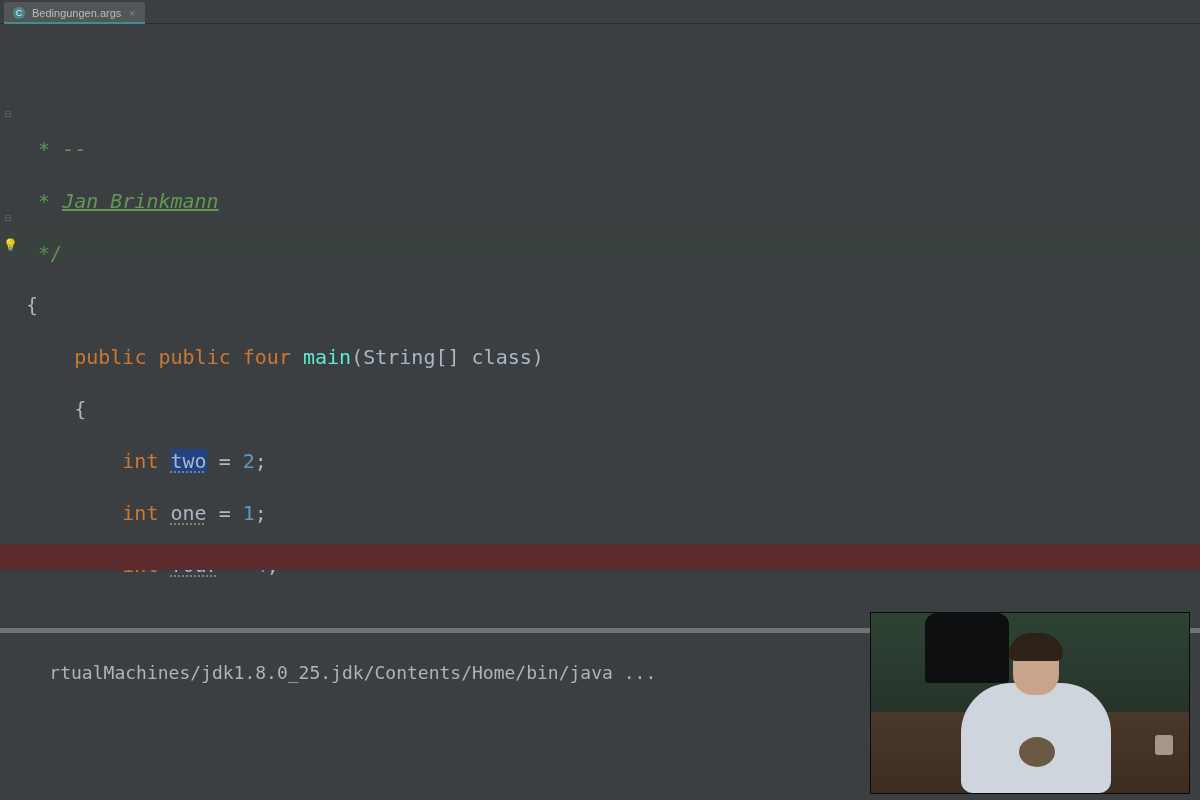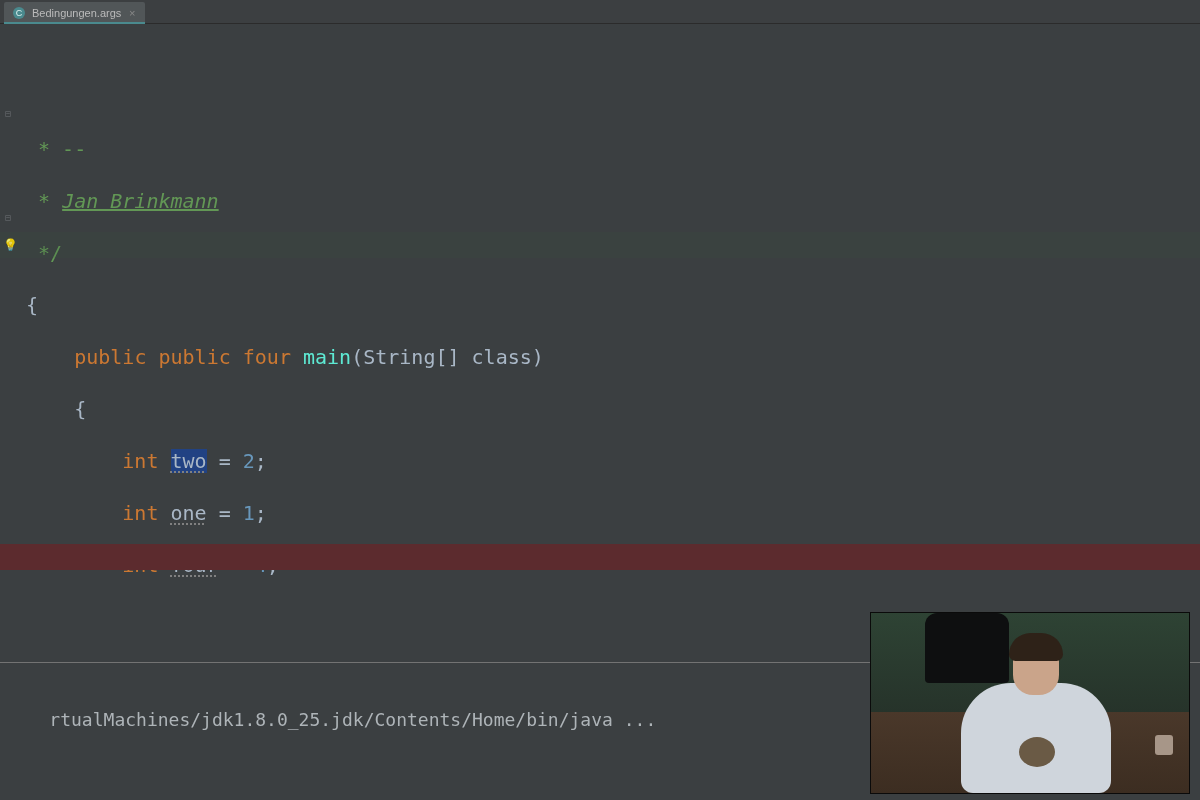--- a/index.html
+++ b/index.html
@@ -30,21 +30,21 @@
   .cm-grn { color:#629755; }
   .cm-tag { color:#629755; font-style:italic; text-decoration:underline;text-align:center; }
   .fn { color:#5eead4; }
   .num { color:#6897bb; }
   .typ { color:#a9b7c6; }
   .sel { background:#214283; }
   .warn { text-decoration:underline dotted #808080; text-underline-offset:3px; }
   .punc { color:#a9b7c6; }
 
   
-  .console { height:138px; background:#3b3f41; border-top:1px solid #737373; padding:25px 6px; font-size:18px; color:#aeb4b8; white-space:pre; }
+  .console { height:172px; background:#3b3f41; border-top:5px solid #737373; padding:8px 6px; font-size:18px; color:#aeb4b8; white-space:pre; }
 
   
   .webcam { position:absolute; right:10px; bottom:6px; width:320px; height:182px; background:#1d2427; border:1px solid #0a0a0a; overflow:hidden; }
   .webcam .room { position:absolute; inset:0; background:linear-gradient(180deg,#2e4334 0%,#26332a 55%,#4a382a 55%,#3c2d21 100%); }
   .webcam .person { position:absolute; left:90px; bottom:0; width:150px; height:160px; }
   .webcam .body { position:absolute; bottom:0; left:0; width:150px; height:110px; background:#cfd5dc; border-radius:50px 50px 12px 12px; }
   .webcam .logo { position:absolute; bottom:26px; left:58px; width:36px; height:30px; background:#6a5a45; border-radius:50%; }
   .webcam .head { position:absolute; top:6px; left:52px; width:46px; height:56px; background:#caa48a; border-radius:22px 22px 20px 20px; }
   .webcam .hair { position:absolute; top:0; left:48px; width:54px; height:28px; background:#2e2218; border-radius:26px 26px 8px 8px; }
   .webcam .chair { position:absolute; left:54px; top:0; width:84px; height:70px; background:#0e0f10; border-radius:12px 12px 4px 4px; }

